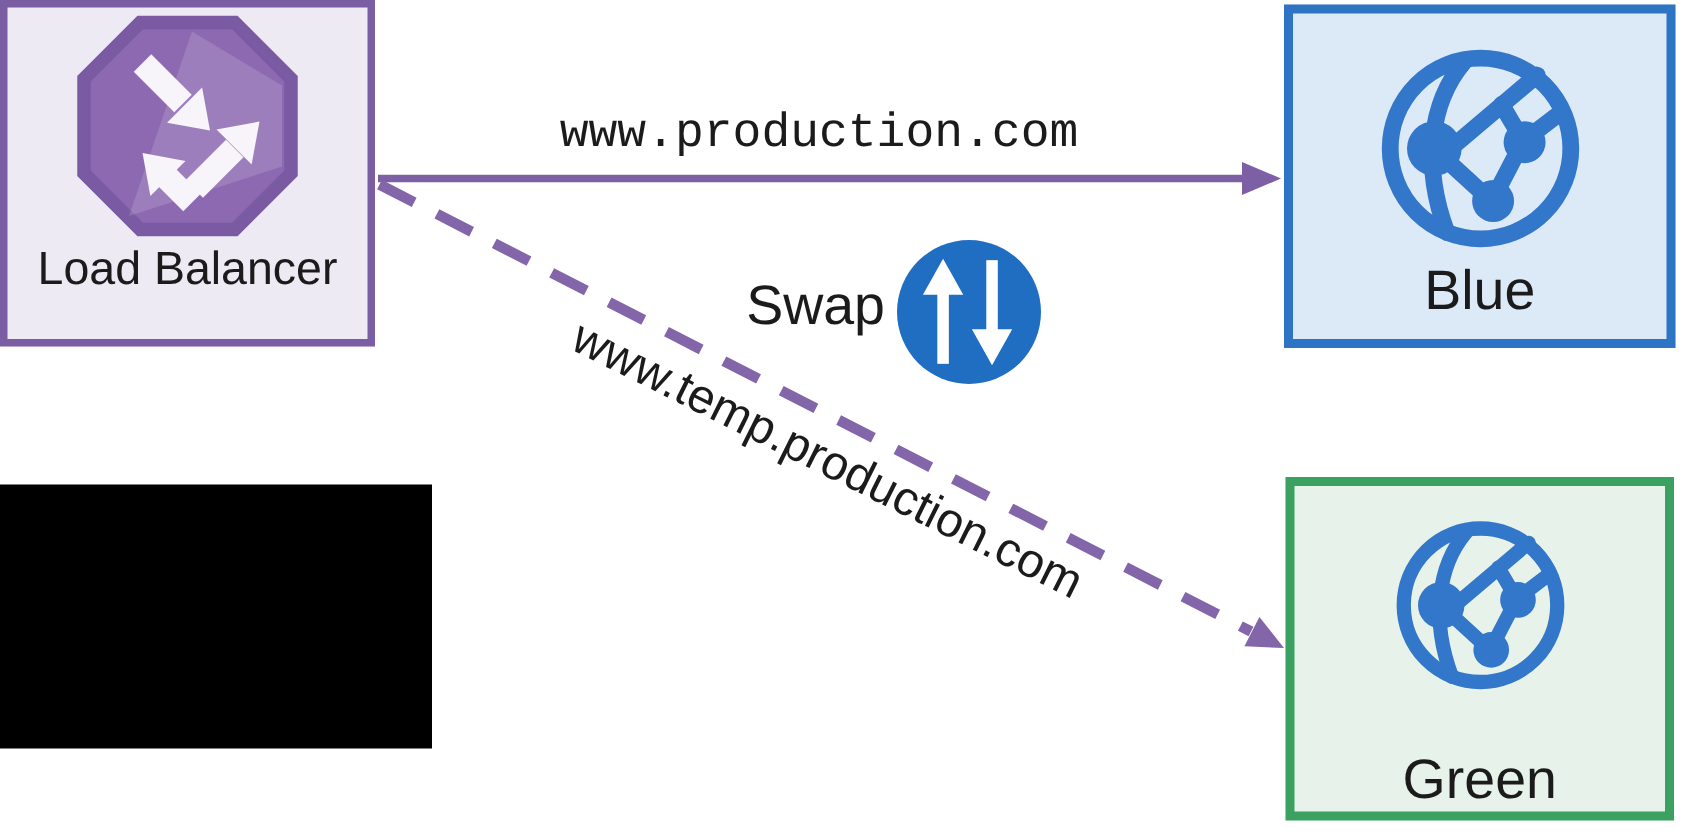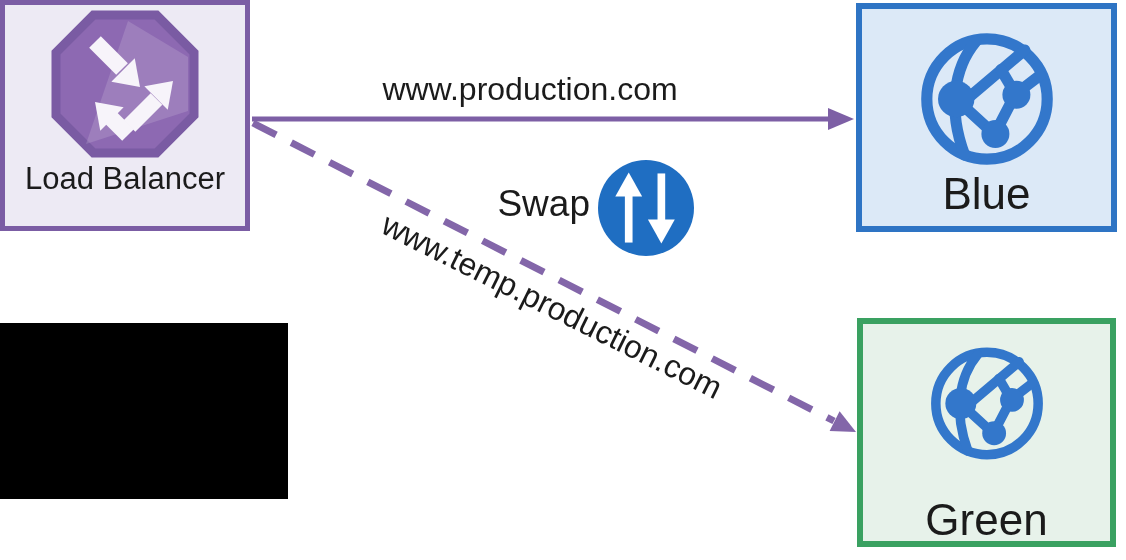--- a/index.html
+++ b/index.html
@@ -52,21 +52,21 @@
     background: var(--green-fill);
     padding-top: 20px;
     gap: 32px;
   }
   .node-label {
     font-size: 31px;
     line-height: 40px;
     color: var(--text);
     white-space: nowrap;
   }
-  .blue-box .node-label, .green-box .node-label { font-size: 44px; line-height: 42px; margin-top: 4px; }
+  .blue-box .node-label, .green-box .node-label { font-size: 37px; line-height: 42px; margin-top: 4px; }
 
   
   .lb-oct    { fill: var(--lb-icon-fill); stroke: var(--lb-icon-dark); stroke-width: 6; }
   .lb-sheen  { fill: #ffffff; opacity: 0.14; }
   .lb-arrow-line { stroke: var(--lb-icon-arrow); stroke-width: 11; fill: none; }
   .lb-arrow-head { fill: var(--lb-icon-arrow); }
 
   
   .app-ring  { fill: none; stroke: var(--icon-blue); stroke-width: 8; }
   .app-spoke { fill: none; stroke: var(--icon-blue); stroke-width: 8; stroke-linecap: round; }
@@ -74,21 +74,21 @@
 
   
   .route-label {
     position: absolute;
     font-size: 32px;
     line-height: 38px;
     text-align: center;
     color: var(--text);
     white-space: nowrap;
   }
-  .production-label { left: 330px; top: 70px; width: 400px; }
+  .production-label { left: 346px; top: 70px; width: 400px; font-family: Liberation Mono, monospace; }
   .temp-label {
     left: 312px; top: 284px; width: 480px; height: 44px; line-height: 44px;
     transform: rotate(26.5deg);
     transform-origin: center center;
   }
 
   
   .swap-label {
     position: absolute;
     left: 440px; top: 182px; width: 150px;

